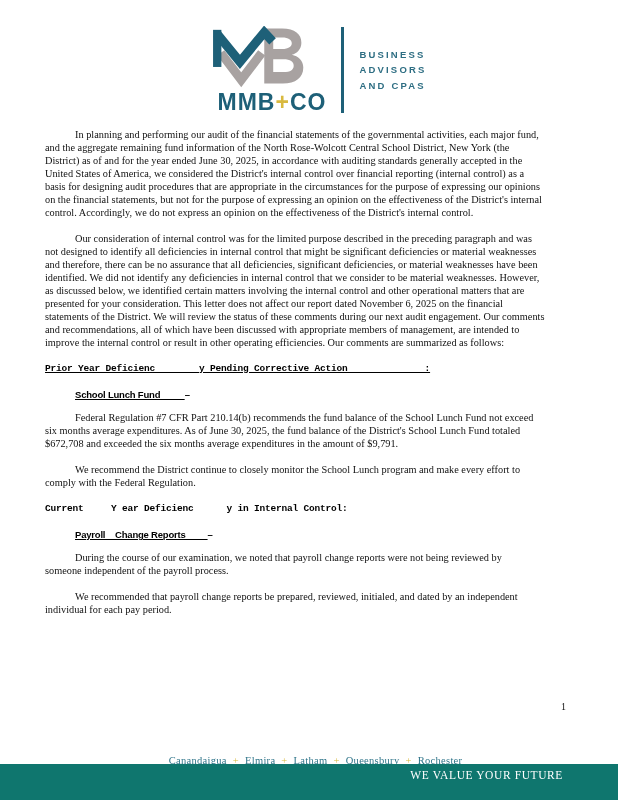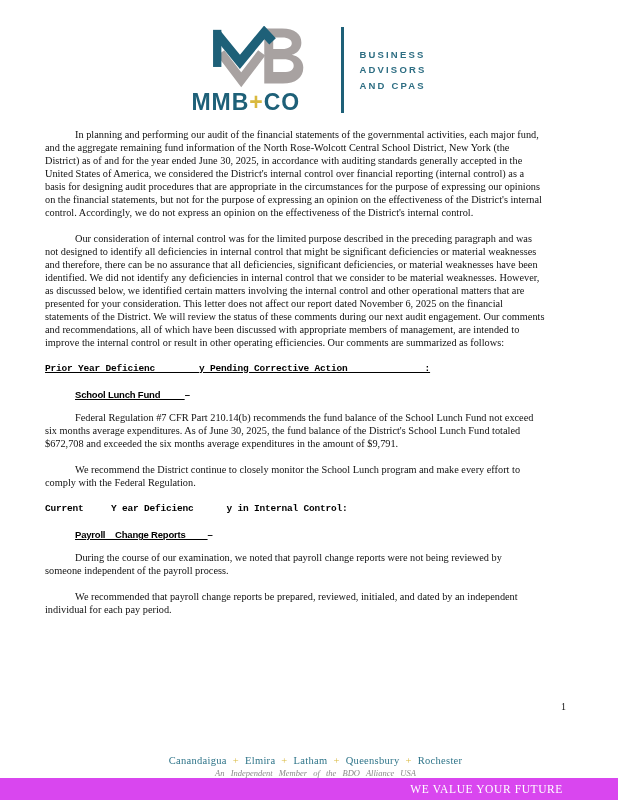--- a/index.html
+++ b/index.html
@@ -3,21 +3,21 @@
 <meta charset="utf-8">
 <style>
   html,body{margin:0;padding:0;background:#ffffff;}
   body{width:618px;height:800px;position:relative;overflow:hidden;
        font-family:"Liberation Serif",serif;color:#111;}
   .page{position:relative;width:618px;height:800px;background:#fff;}
 
   
   .letterhead{display:flex;justify-content:center;align-items:center;
               gap:15px;padding-top:26px;}
-  .logo-block{display:flex;flex-direction:column;align-items:flex-start;}
+  .logo-block{display:flex;flex-direction:column;align-items:flex-end;}
   .logo-mark svg{display:block;}
   .wordmark{font-family:"Liberation Sans",sans-serif;font-weight:700;
             font-size:23px;letter-spacing:1px;color:#1E6078;line-height:24px;}
   .wordmark .plus{color:#D9B93F;}
   .logo-divider{width:3px;height:86px;background:#1E6078;}
   .tagline{font-family:"Liberation Sans",sans-serif;font-size:9.5px;
            letter-spacing:2.2px;color:#2E6E83;line-height:15.5px;
            font-weight:600;}
 
   
@@ -37,22 +37,22 @@
   p.tight{margin-top:11px;}
 
   .page-number{position:absolute;top:701px;right:52px;font-size:10px;}
 
   
   .footer{position:absolute;left:13px;right:0;bottom:22px;text-align:center;}
   .cities{font-size:10.5px;color:#2E7489;letter-spacing:0.3px;}
   .cities .plus-sep{color:#D9B93F;padding:0 6px;}
   .bdo-line{font-size:8.5px;font-style:italic;color:#8a8a8a;
             word-spacing:4px;margin-top:2px;}
-  .bottom-bar{position:absolute;left:0;right:0;bottom:0;height:22px;
-              background:#d946ef;color:#fff;text-align:right;
+  .bottom-bar{position:absolute;left:0;right:0;bottom:0;height:36px;
+              background:#0f766e;color:#fff;text-align:right;
               padding-right:55px;box-sizing:border-box;line-height:22px;
               font-size:11.5px;letter-spacing:0.6px;
               font-family:"Liberation Serif",serif;}
 </style>
 </head>
 <body>
 
 <div class="page">
 
   <div class="letterhead">

